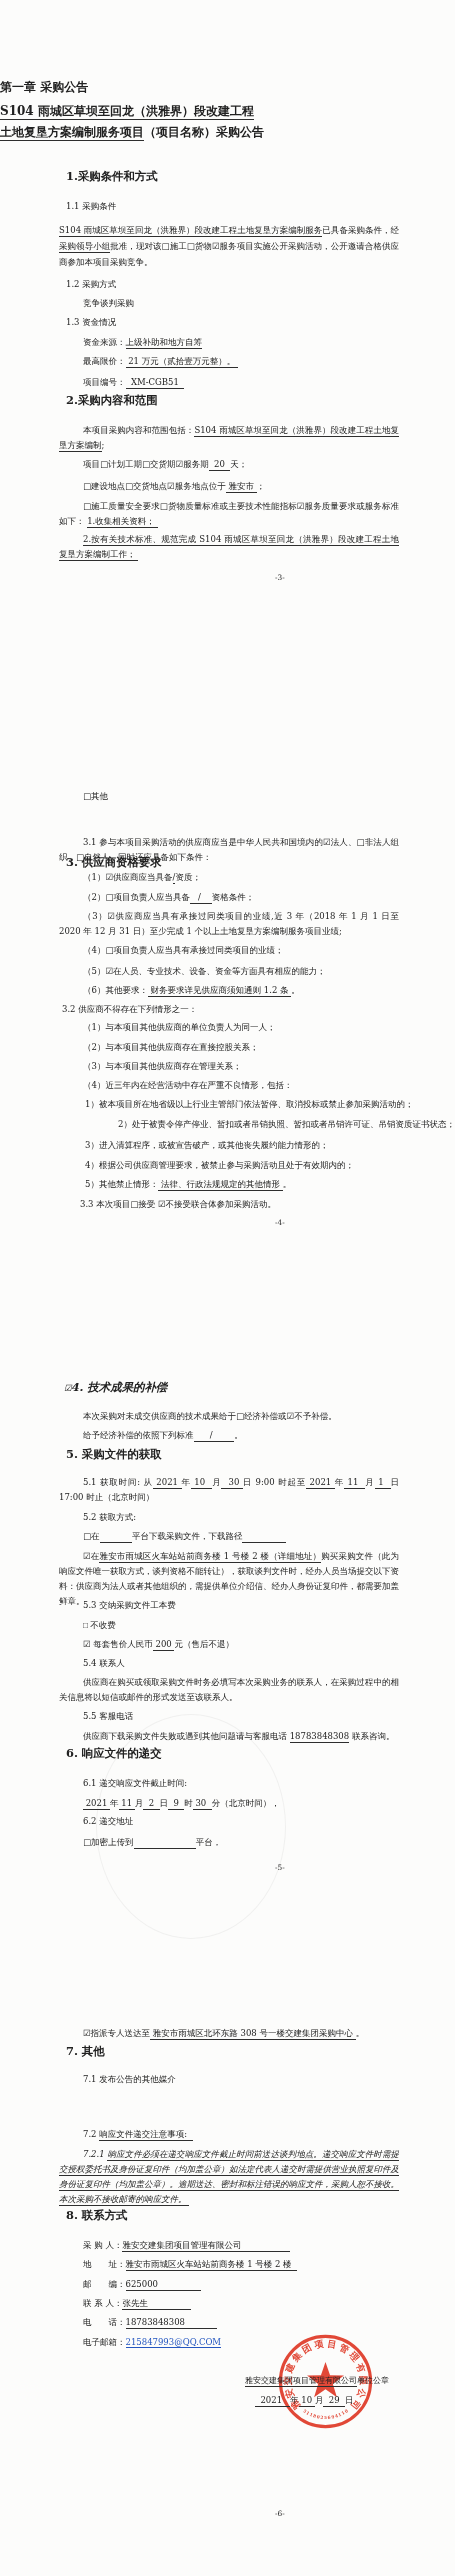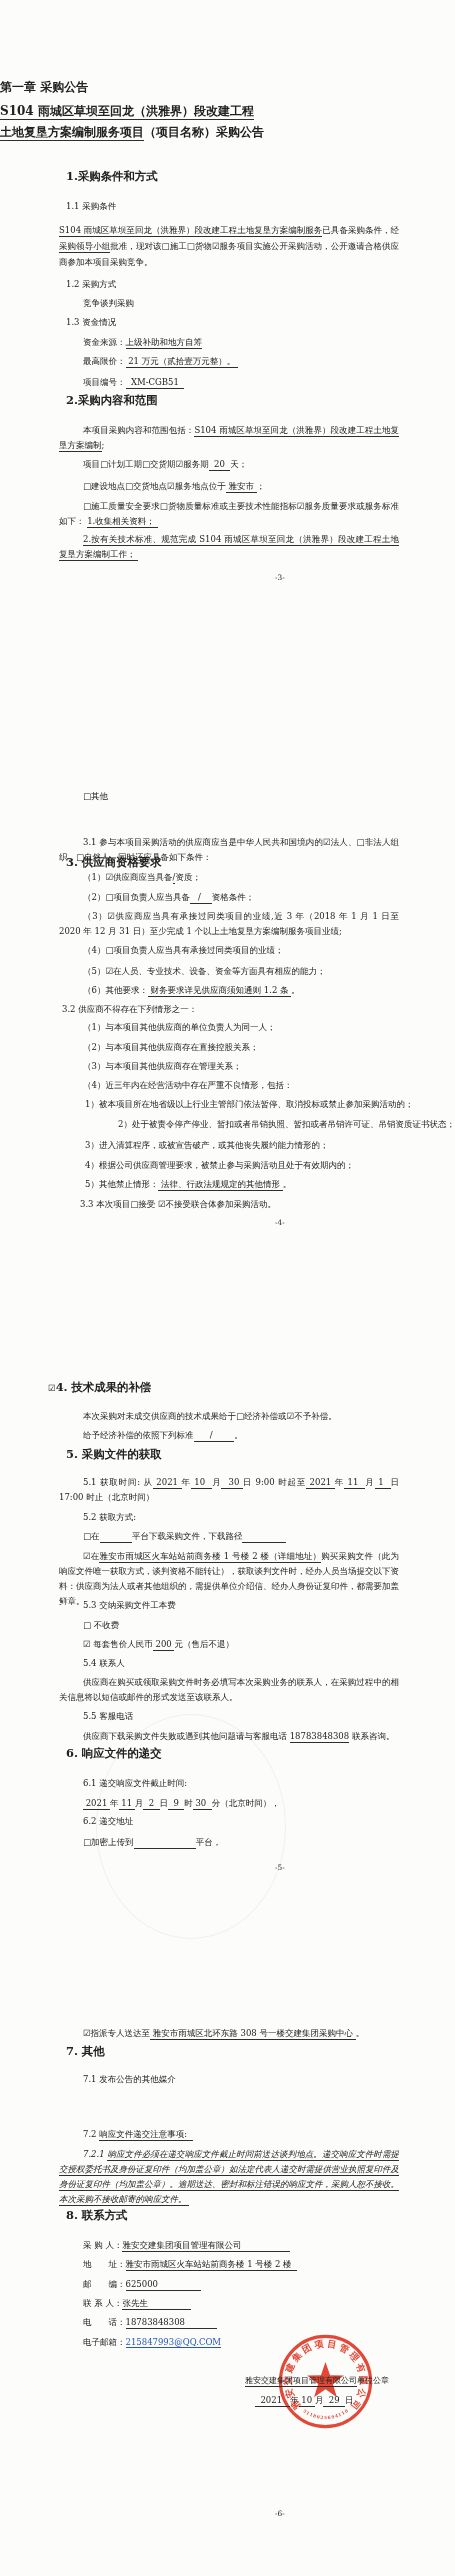--- a/index.html
+++ b/index.html
@@ -89,30 +89,30 @@
     <div class="blk " style="top: 1040px; left: 83px;"><span>（2）与本项目其他供应商存在直接控股关系；</span></div>
     <div class="blk " style="top: 1059px; left: 83px;"><span>（3）与本项目其他供应商存在管理关系；</span></div>
     <div class="blk " style="top: 1078px; left: 83px;"><span>（4）近三年内在经营活动中存在严重不良情形，包括：</span></div>
     <div class="blk " style="top: 1097px; left: 85px;"><span>1）被本项目所在地省级以上行业主管部门依法暂停、取消投标或禁止参加采购活动的；</span></div>
     <div class="blk " style="top: 1117px; left: 98px; margin-left: 20px;"><span>2）处于被责令停产停业、暂扣或者吊销执照、暂扣或者吊销许可证、吊销资质证书状态；</span></div>
     <div class="blk " style="top: 1138px; left: 85px;"><span>3）进入清算程序，或被宣告破产，或其他丧失履约能力情形的；</span></div>
     <div class="blk " style="top: 1158px; left: 85px;"><span>4）根据公司供应商管理要求，被禁止参与采购活动且处于有效期内的；</span></div>
     <div class="blk " style="top: 1177px; left: 85px;"><span>5）其他禁止情形：</span><span class="u"> 法律、行政法规规定的其他情形 </span><span>。</span></div>
     <div class="blk " style="top: 1197px; left: 80px;"><span>3.3 本次项目□接受 ☑不接受联合体参加采购活动。</span></div>
     <div class="blk pageno" style="top: 1215px; left: 275px;"><span>-4-</span></div>
-    <div class="blk heading" style="top: 1379px; left: 48px;"><span style="font-size: 8.5px; font-weight: 400;">☑</span><span>4. 技术成果的补偿</span></div>
+    <div class="blk heading" style="top: 1379px; left: 64px; font-style: italic;"><span style="font-size: 8.5px; font-weight: 400;">☑</span><span>4. 技术成果的补偿</span></div>
     <div class="blk " style="top: 1409px; left: 83px;"><span>本次采购对未成交供应商的技术成果给于□经济补偿或☑不予补偿。</span></div>
     <div class="blk " style="top: 1428px; left: 83px;"><span>给予经济补偿的依照下列标准</span><span class="u">      /        </span><span>。</span></div>
     <div class="blk heading" style="top: 1446px; left: 66px;"><span>5. 采购文件的获取</span></div>
     <div class="blk para" style="top: 1475px; left: 59px; width: 340px; line-height: 15.4px; text-indent: 24px;"><span>5.1 获取时间: 从</span><span class="u"> 2021 </span><span>年</span><span class="u"> 10  </span><span>月</span><span class="u">  30 </span><span>日 9:00 时起至</span><span class="u"> 2021 </span><span>年</span><span class="u"> 11  </span><span>月</span><span class="u"> 1  </span><span>日 17:00 时止（北京时间）</span></div>
     <div class="blk " style="top: 1510px; left: 83px;"><span>5.2 获取方式:</span></div>
     <div class="blk " style="top: 1529px; left: 83px;"><span>□在</span><span class="u">            </span><span>平台下载采购文件，下载路径</span><span class="u">                </span></div>
     <div class="blk para" style="top: 1549px; left: 59px; width: 340px; line-height: 15px; text-indent: 24px;"><span>☑在</span><span class="u">雅安市雨城区火车站站前商务楼 1 号楼 2 楼（详细地址）</span><span>购买采购文件（此为响应文件唯一获取方式，谈判资格不能转让），获取谈判文件时，经办人员当场提交以下资料：供应商为法人或者其他组织的，需提供单位介绍信、经办人身份证复印件，都需要加盖鲜章。</span></div>
     <div class="blk " style="top: 1598px; left: 83px;"><span>5.3 交纳采购文件工本费</span></div>
-    <div class="blk " style="top: 1618px; left: 83px;"><span>□ 不收费</span></div>
+    <div class="blk " style="top: 1618px; left: 83px; font-family: Liberation Serif, serif;"><span>□ 不收费</span></div>
     <div class="blk " style="top: 1637px; left: 83px;"><span>☑ 每套售价人民币</span><span class="u"> 200 </span><span>元（售后不退）</span></div>
     <div class="blk " style="top: 1656px; left: 83px;"><span>5.4 联系人</span></div>
     <div class="blk para" style="top: 1675px; left: 59px; width: 340px; line-height: 15.4px; text-indent: 24px;"><span>供应商在购买或领取采购文件时务必填写本次采购业务的联系人，在采购过程中的相关信息将以短信或邮件的形式发送至该联系人。</span></div>
     <div class="blk " style="top: 1709px; left: 83px;"><span>5.5 客服电话</span></div>
     <div class="blk " style="top: 1729px; left: 83px;"><span>供应商下载采购文件失败或遇到其他问题请与客服电话 </span><span class="u">18783848308</span><span> 联系咨询。</span></div>
     <div class="blk heading" style="top: 1745px; left: 66px;"><span>6. 响应文件的递交</span></div>
     <div class="blk " style="top: 1776px; left: 83px;"><span>6.1 递交响应文件截止时间:</span></div>
     <div class="blk " style="top: 1796px; left: 83px;"><span class="u"> 2021 </span><span>年</span><span class="u"> 11 </span><span>月</span><span class="u">  2  </span><span>日</span><span class="u">  9  </span><span>时</span><span class="u"> 30  </span><span>分（北京时间），</span></div>
     <div class="blk " style="top: 1814px; left: 83px;"><span>6.2 递交地址</span></div>
     <div class="blk " style="top: 1835px; left: 83px;"><span>□加密上传到</span><span class="u">                       </span><span>平台，</span></div>

